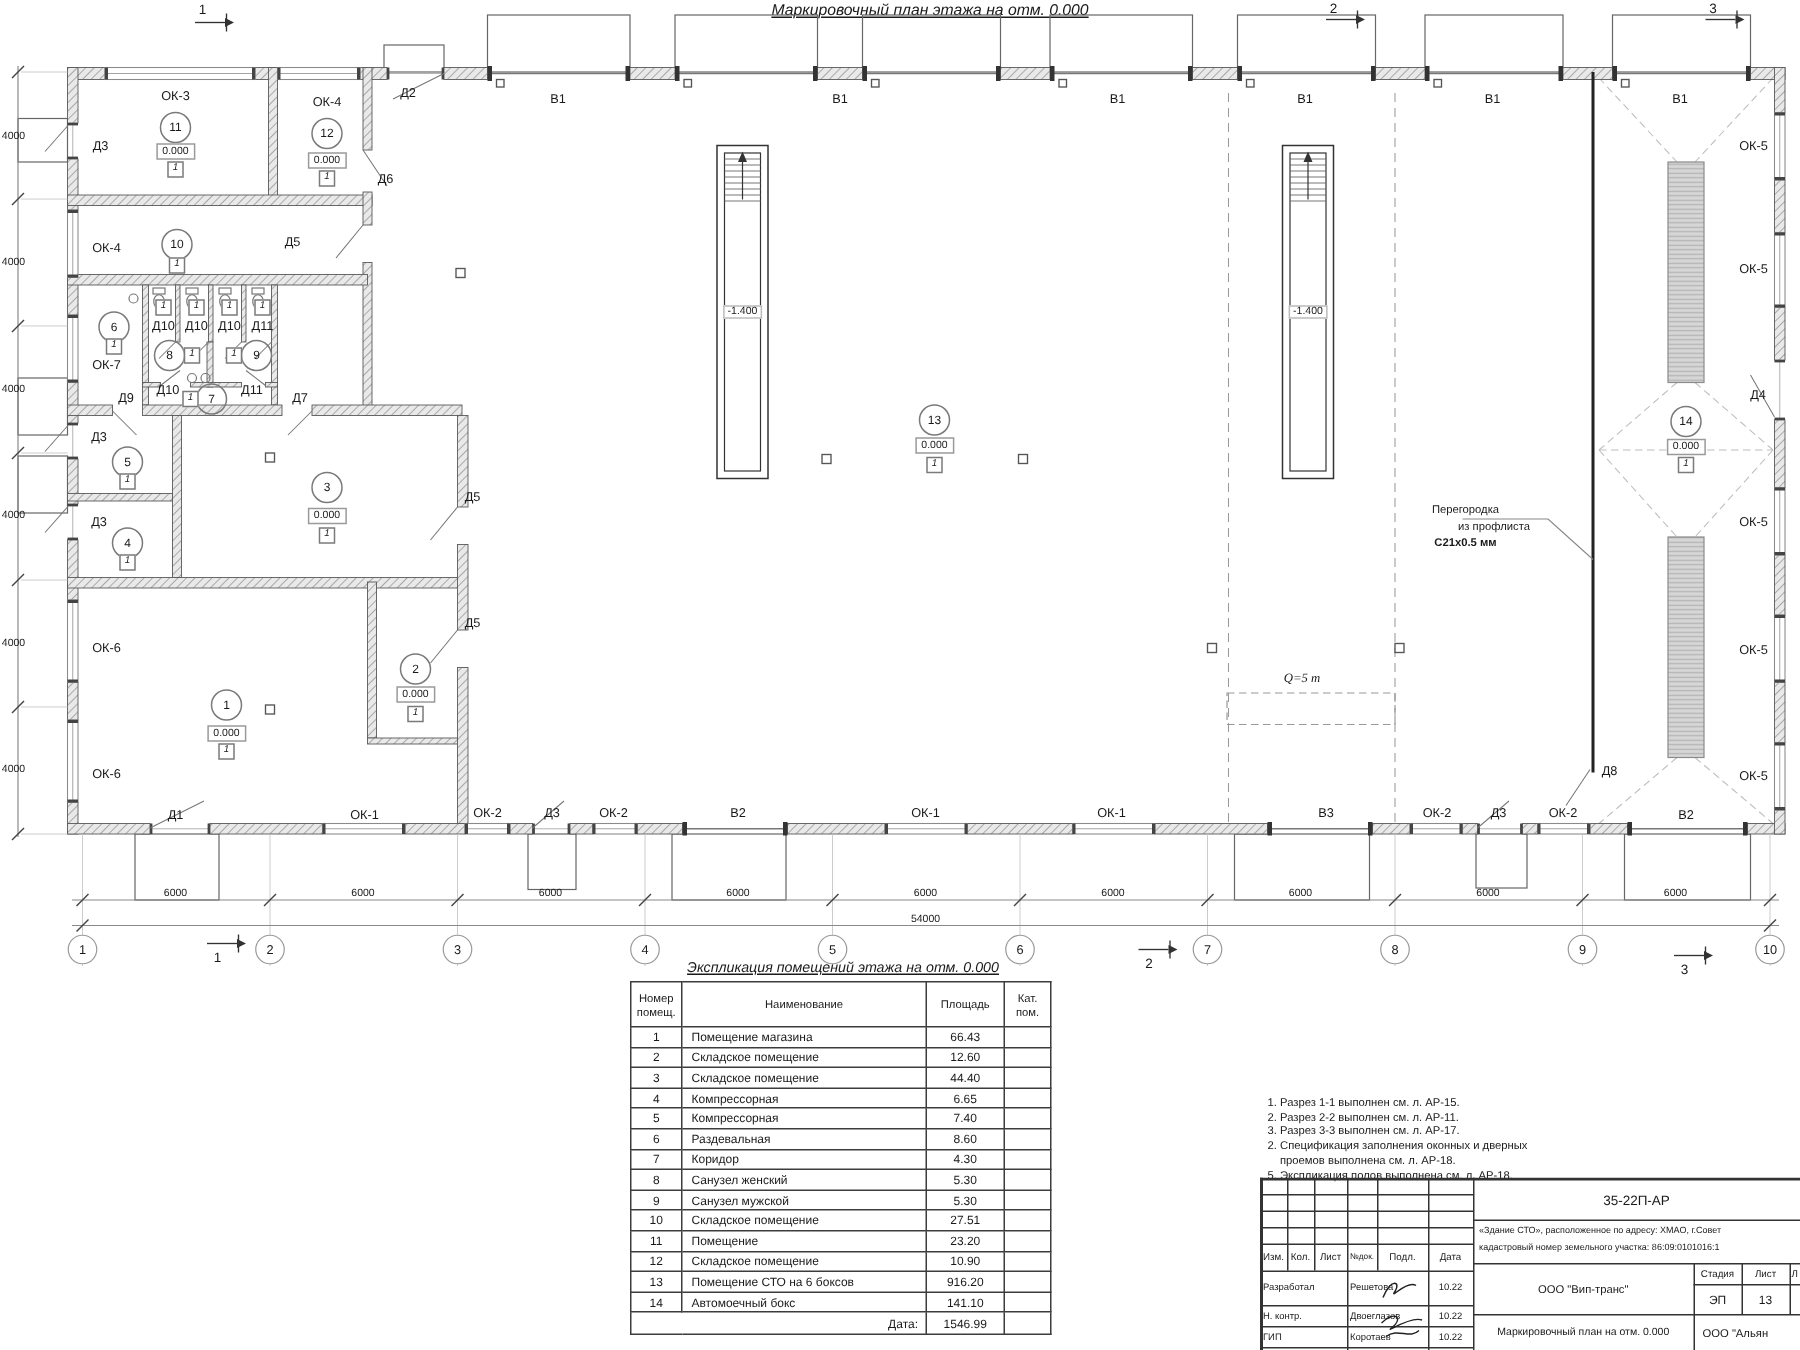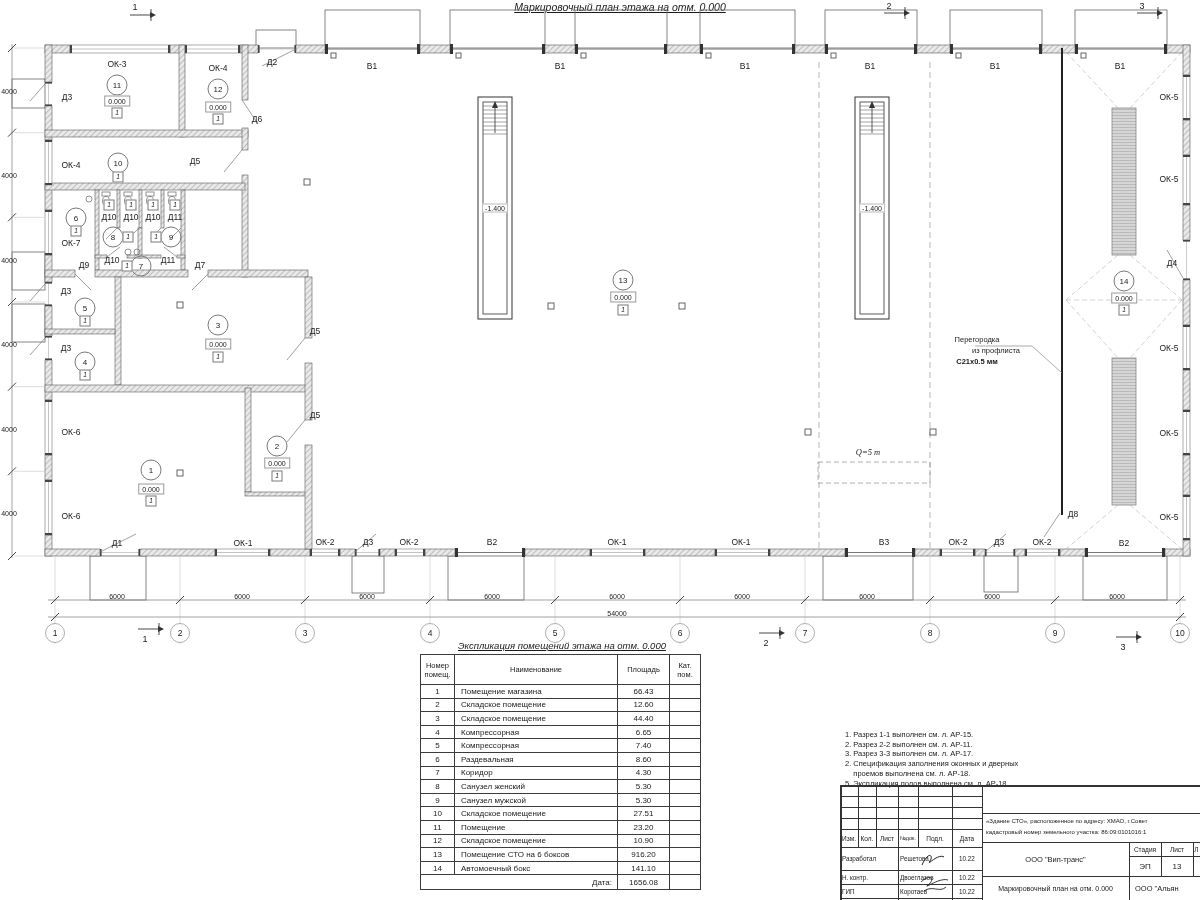--- a/index.html
+++ b/index.html
@@ -644,21 +644,21 @@
         <td></td>
       </tr>
       <tr>
         <td>14</td>
         <td class="nm">Автомоечный бокс</td>
         <td>141.10</td>
         <td></td>
       </tr>
       <tr class="total">
         <td colspan="2" class="tl">Дата:</td>
-        <td>1656.08</td>
+        <td>1546.99</td>
         <td></td>
       </tr>
     </tbody>
 </table>
 
 <div class="abs" id="notes"><div>1. Разрез 1-1 выполнен см. л. АР-15.</div><div>2. Разрез 2-2 выполнен см. л. АР-11.</div><div>3. Разрез 3-3 выполнен см. л. АР-17.</div><div>2. Спецификация заполнения оконных и дверных</div><div>    проемов выполнена см. л. АР-18.</div><div>5. Экспликация полов выполнена см. л. АР-18.</div></div>
 
 <div class="abs" id="titleblock">
   <div class="tbh" style="left:0;top:0;width:360px;height:1.5px"></div>
   <div class="tbv" style="left:0;top:0;height:115px;width:1.5px"></div>
@@ -677,20 +677,21 @@
   <div class="tbh" style="left:0;top:99px;width:142px"></div>
   <div class="tbh" style="left:0;top:113px;width:142px"></div>
   <div class="tbh" style="left:142px;top:28px;width:218px"></div>
   <div class="tbh" style="left:142px;top:57px;width:218px"></div>
   <div class="tbh" style="left:142px;top:91px;width:218px"></div>
   <div class="tbh" style="left:289px;top:71px;width:71px"></div>
   <div class="tbv" style="left:289px;top:57px;height:58px"></div>
   <div class="tbv" style="left:321px;top:57px;height:34px"></div>
   <div class="tbv" style="left:353px;top:57px;height:34px"></div>
 
+  <div class="tbc" style="left:142px;top:2px;width:218px;height:25px;font-size:9px">35-22П-АР</div>
   <div class="tbc" style="left:143px;top:30px;width:217px;height:12px;font-size:6px;justify-content:flex-start;padding-left:3px">«Здание СТО», расположенное по адресу: ХМАО, г.Совет</div>
   <div class="tbc" style="left:143px;top:41px;width:217px;height:12px;font-size:6px;justify-content:flex-start;padding-left:3px">кадастровый номер земельного участка: 86:09:0101016:1</div>
   <div class="tbc" style="left:142px;top:57px;width:147px;height:34px;font-size:7.5px">ООО "Вип-транс"</div>
   <div class="tbc" style="left:289px;top:57px;width:32px;height:14px;font-size:6.5px">Стадия</div>
   <div class="tbc" style="left:289px;top:71px;width:32px;height:20px;font-size:8px">ЭП</div>
   <div class="tbc" style="left:321px;top:57px;width:32px;height:14px;font-size:6.5px">Лист</div>
   <div class="tbc" style="left:321px;top:71px;width:32px;height:20px;font-size:8px">13</div>
   <div class="tbc" style="left:353px;top:57px;width:7px;height:14px;font-size:6.5px">Л</div>
   <div class="tbc" style="left:142px;top:91px;width:147px;height:24px;font-size:7px">Маркировочный план на отм. 0.000</div>
   <div class="tbc" style="left:289px;top:91px;width:71px;height:24px;font-size:7.5px;justify-content:flex-start;padding-left:6px">ООО "Альян</div>

